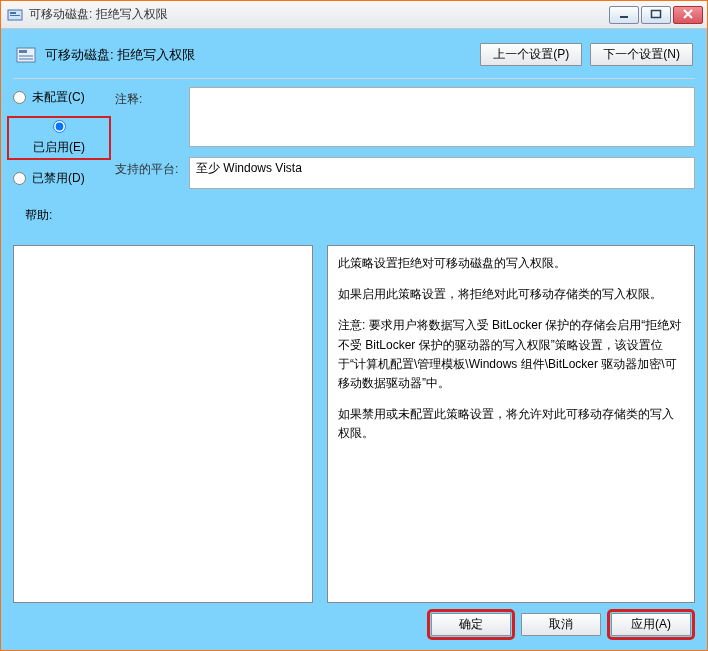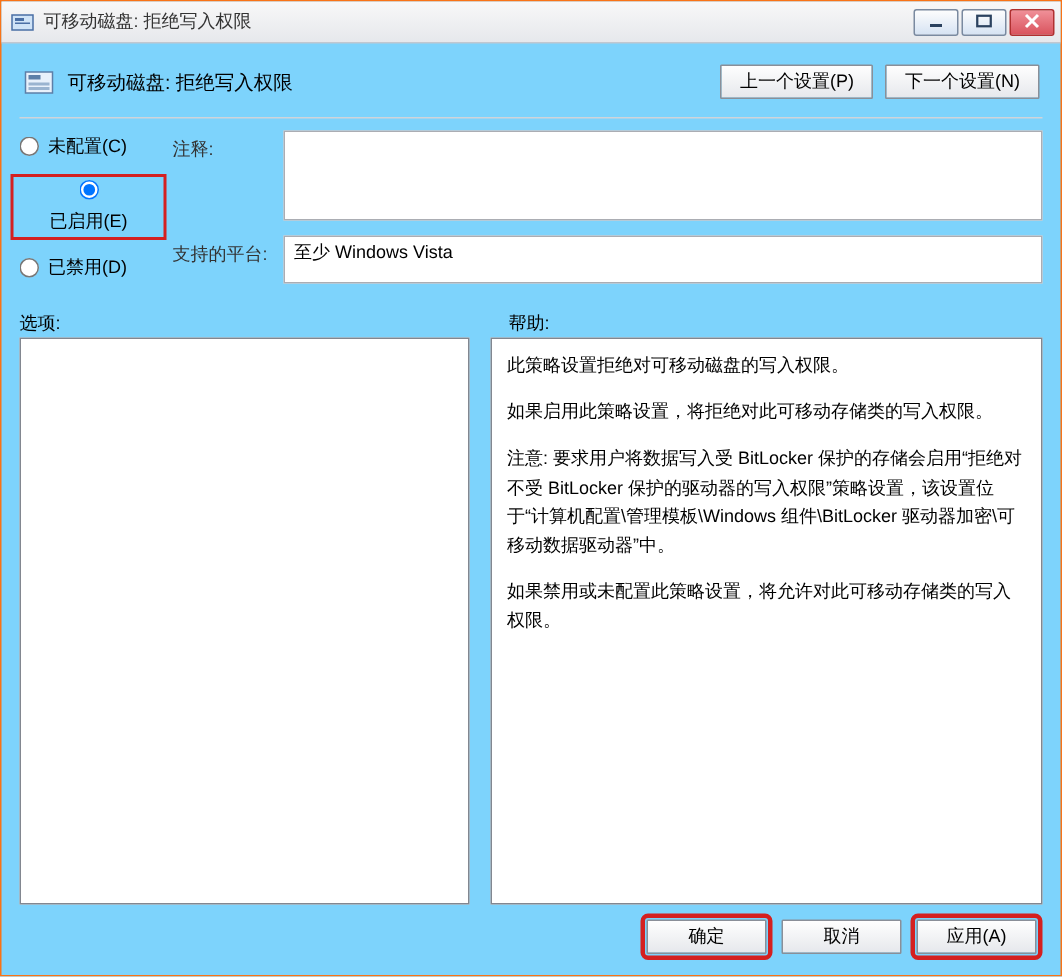--- a/index.html
+++ b/index.html
@@ -133,21 +133,21 @@
     display:flex;
     margin-top: 18px;
     gap: 14px;
   }
   .lower-labels .lbl-options { width: 300px; }
   .lower-labels .lbl-help { flex:1;margin-left:12px; }
 
   .lower-panes {
     display:flex;
     gap: 14px;
-    margin-top: 1px;
+    margin-top: 21px;
     flex: 1;
     min-height: 0;
   }
   .pane {
     border: 1px solid #828790;
     background: #fff;
     overflow-y: scroll;
     padding: 8px 10px;
   }
   .pane.options { width: 300px; }
@@ -250,21 +250,20 @@
         <div class="field-row">
           <div class="field-label">支持的平台:</div>
           <div class="platform-box">
             <span>至少 Windows Vista</span>
           </div>
         </div>
       </div>
     </div>
 
     <div class="lower-labels">
-      <div class="lbl-options">选项:</div>
       <div class="lbl-help">帮助:</div>
     </div>
 
     <div class="lower-panes">
       <div class="pane options"></div>
       <div class="pane help">
         <p>此策略设置拒绝对可移动磁盘的写入权限。</p>
         <p>如果启用此策略设置，将拒绝对此可移动存储类的写入权限。</p>
         <p>注意: 要求用户将数据写入受 BitLocker 保护的存储会启用“拒绝对不受 BitLocker 保护的驱动器的写入权限”策略设置，该设置位于“计算机配置\管理模板\Windows 组件\BitLocker 驱动器加密\可移动数据驱动器”中。</p>
         <p>如果禁用或未配置此策略设置，将允许对此可移动存储类的写入权限。</p>

